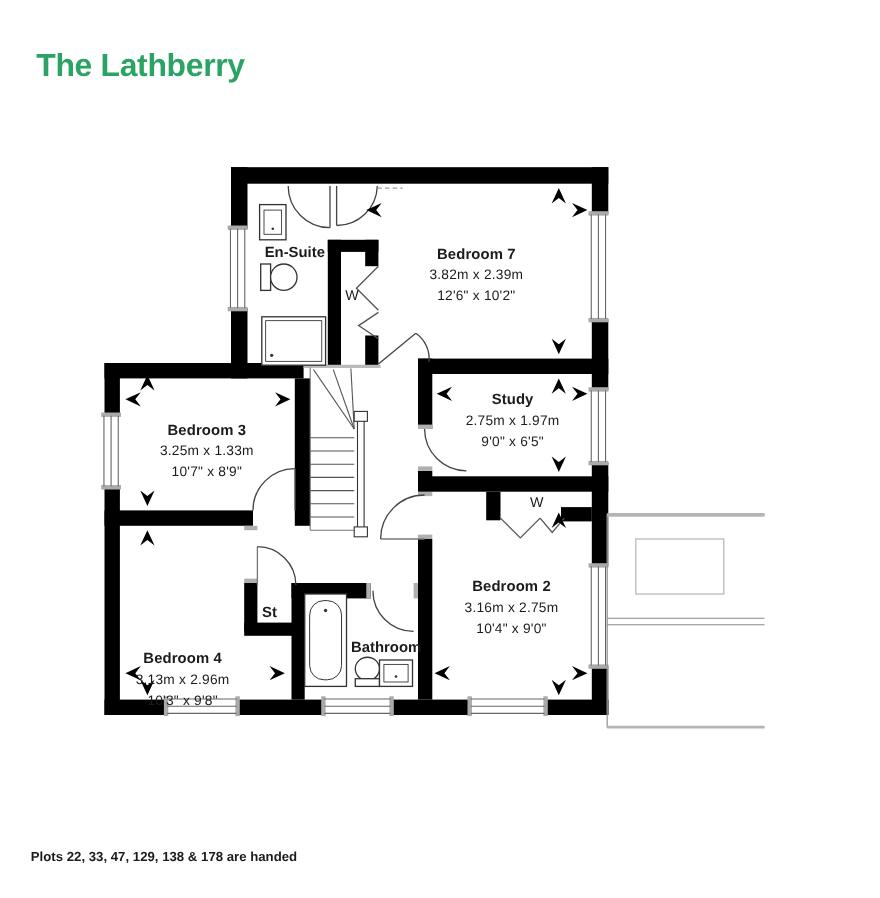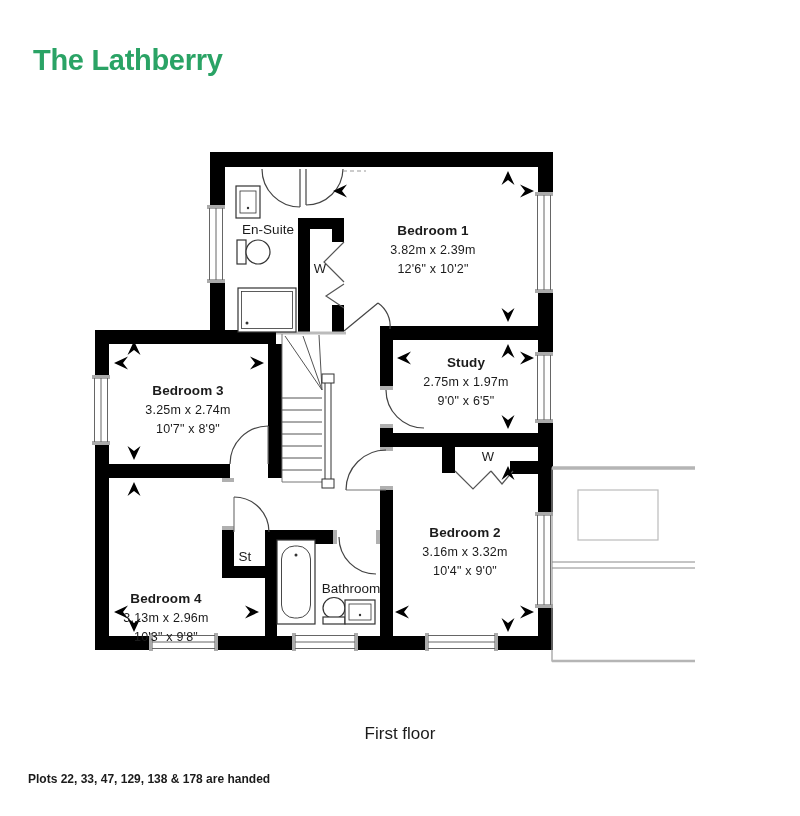--- a/index.html
+++ b/index.html
@@ -11,21 +11,21 @@
     position:absolute;left:33px;top:44px;font-size:29px;font-weight:800;
     letter-spacing:-0.3px;color:#2aa365;white-space:nowrap;
   }
   .plan-svg{position:absolute;left:0;top:0;}
   .room-label{
     position:absolute;transform:translateX(-50%);text-align:center;white-space:nowrap;
   }
   .room-label .rname{font-size:13.5px;font-weight:700;letter-spacing:.1px;}
   .room-label .rdim{font-size:12.5px;font-weight:400;margin-top:5px;letter-spacing:.2px;}
   .small-label{
-    position:absolute;transform:translateX(-50%);font-size:13.5px;font-weight:400;
+    position:absolute;transform:translateX(-50%);font-size:13.5px;font-weight:700;
     white-space:nowrap;text-align:center;
   }
   .w-label{font-weight:500;font-size:13px;}
   .floor-caption{
     position:absolute;left:310px;top:724px;width:180px;text-align:center;
     font-size:17px;font-weight:400;color:#1b1b1b;
   }
   .footnote{
     position:absolute;left:28px;top:772px;font-size:12px;font-weight:700;color:#1b1b1b;
     white-space:nowrap;
@@ -301,51 +301,50 @@
       <rect x="552" y="468" width="155" height="193" stroke-width="1.2"></rect>
       <line x1="552" y1="468" x2="707" y2="468" stroke-width="3.5" stroke="#b5b5b5"></line>
       <line x1="552" y1="661" x2="707" y2="661" stroke-width="2.5" stroke="#b5b5b5"></line>
       <rect x="578" y="490" width="80" height="50" stroke="#bbbbbb" stroke-width="1.2"></rect>
       <line x1="552" y1="562" x2="707" y2="562" stroke="#8a8a8a" stroke-width="1"></line>
       <line x1="552" y1="568" x2="707" y2="568" stroke="#8a8a8a" stroke-width="1"></line>
     </g>
   </svg>
 
   <div class="room-label" style="left:433px;top:223px;">
-    <div class="rname">Bedroom 1</div>
+    <div class="rname">Bedroom 7</div>
     <div class="rdim">3.82m x 2.39m</div>
     <div class="rdim">12'6" x 10'2"</div>
   </div>
 
   <div class="room-label" style="left:466px;top:355px;">
     <div class="rname">Study</div>
     <div class="rdim">2.75m x 1.97m</div>
     <div class="rdim">9'0" x 6'5"</div>
   </div>
 
   <div class="room-label" style="left:465px;top:525px;">
     <div class="rname">Bedroom 2</div>
-    <div class="rdim">3.16m x 3.32m</div>
+    <div class="rdim">3.16m x 2.75m</div>
     <div class="rdim">10'4" x 9'0"</div>
   </div>
 
   <div class="room-label" style="left:188px;top:383px;">
     <div class="rname">Bedroom 3</div>
-    <div class="rdim">3.25m x 2.74m</div>
+    <div class="rdim">3.25m x 1.33m</div>
     <div class="rdim">10'7" x 8'9"</div>
   </div>
 
   <div class="room-label" style="left:166px;top:547px;margin-top:44px;">
     <div class="rname">Bedroom 4</div>
     <div class="rdim">3.13m x 2.96m</div>
     <div class="rdim">10'3" x 9'8"</div>
   </div>
 
   <div class="small-label" style="left:268px;top:222px;">En-Suite</div>
   <div class="small-label" style="left:351px;top:581px;">Bathroom</div>
   <div class="small-label" style="left:245px;top:549px;text-align:right;">St</div>
   <div class="small-label w-label" style="left:320px;top:261px;">W</div>
   <div class="small-label w-label" style="left:488px;top:449px;">W</div>
 
-  <div class="floor-caption">First floor</div>
   <div class="footnote">Plots 22, 33, 47, 129, 138 &amp; 178 are handed</div>
 
 </div>
 
 </body></html>

